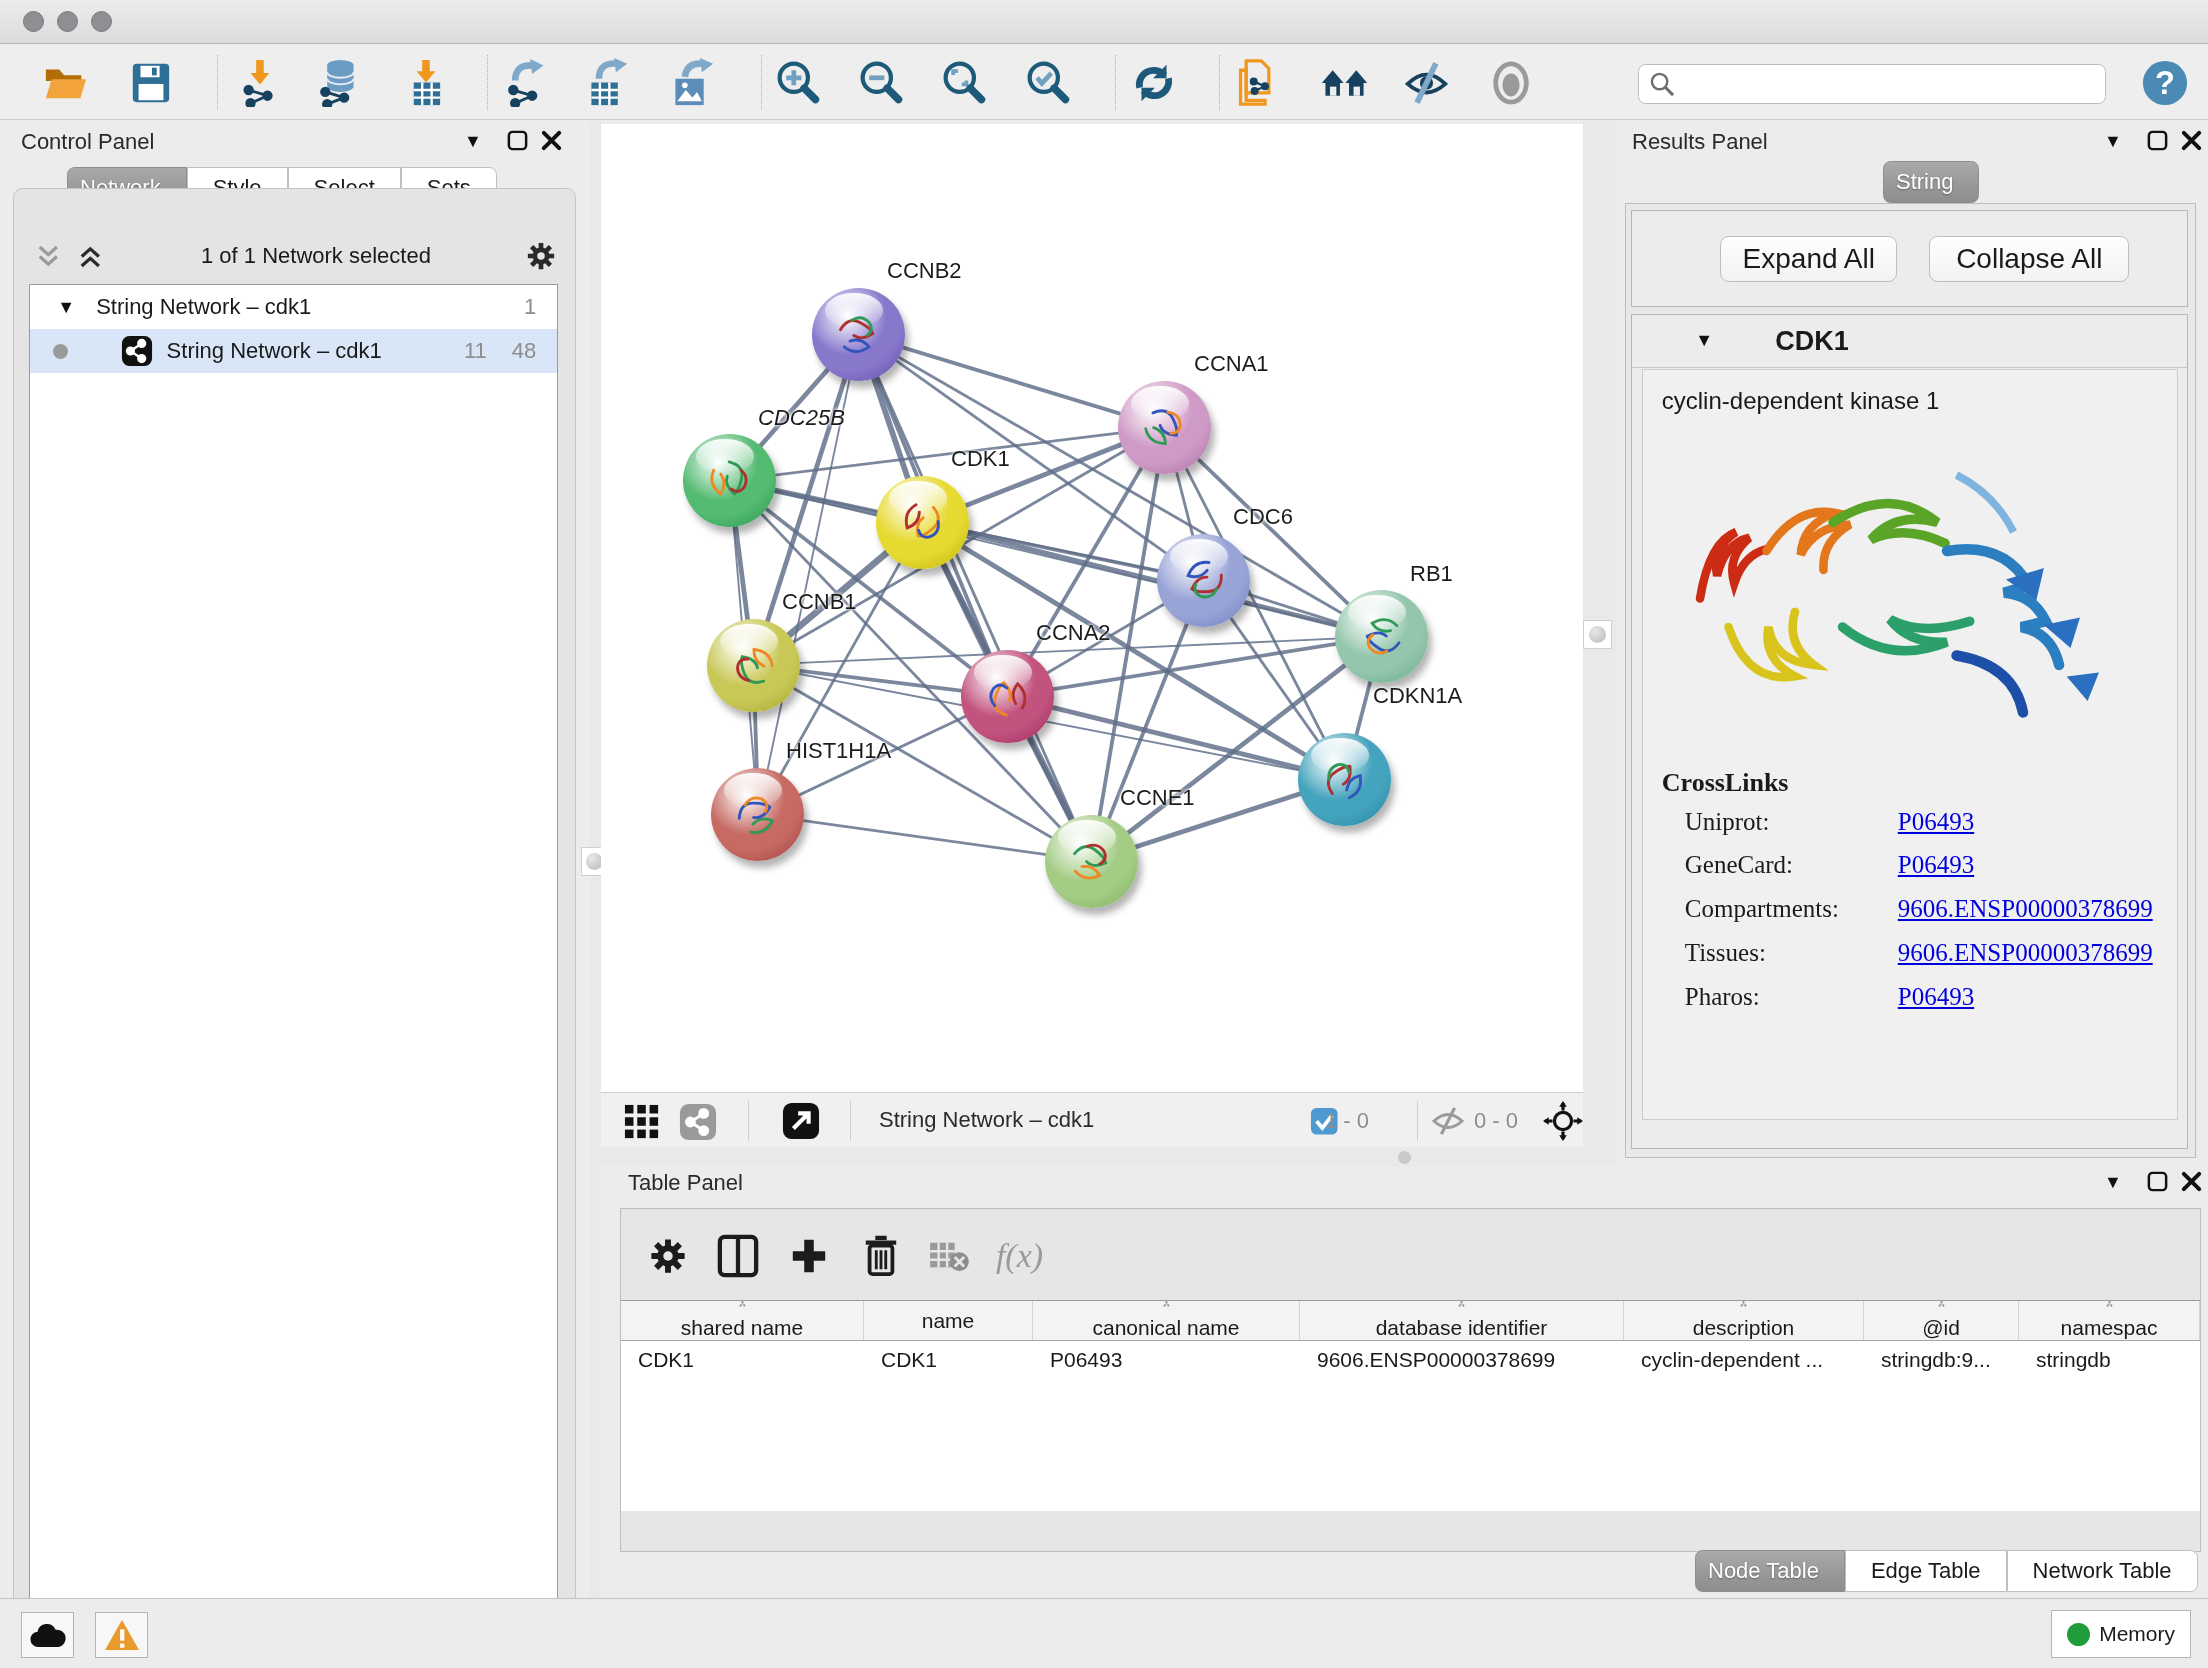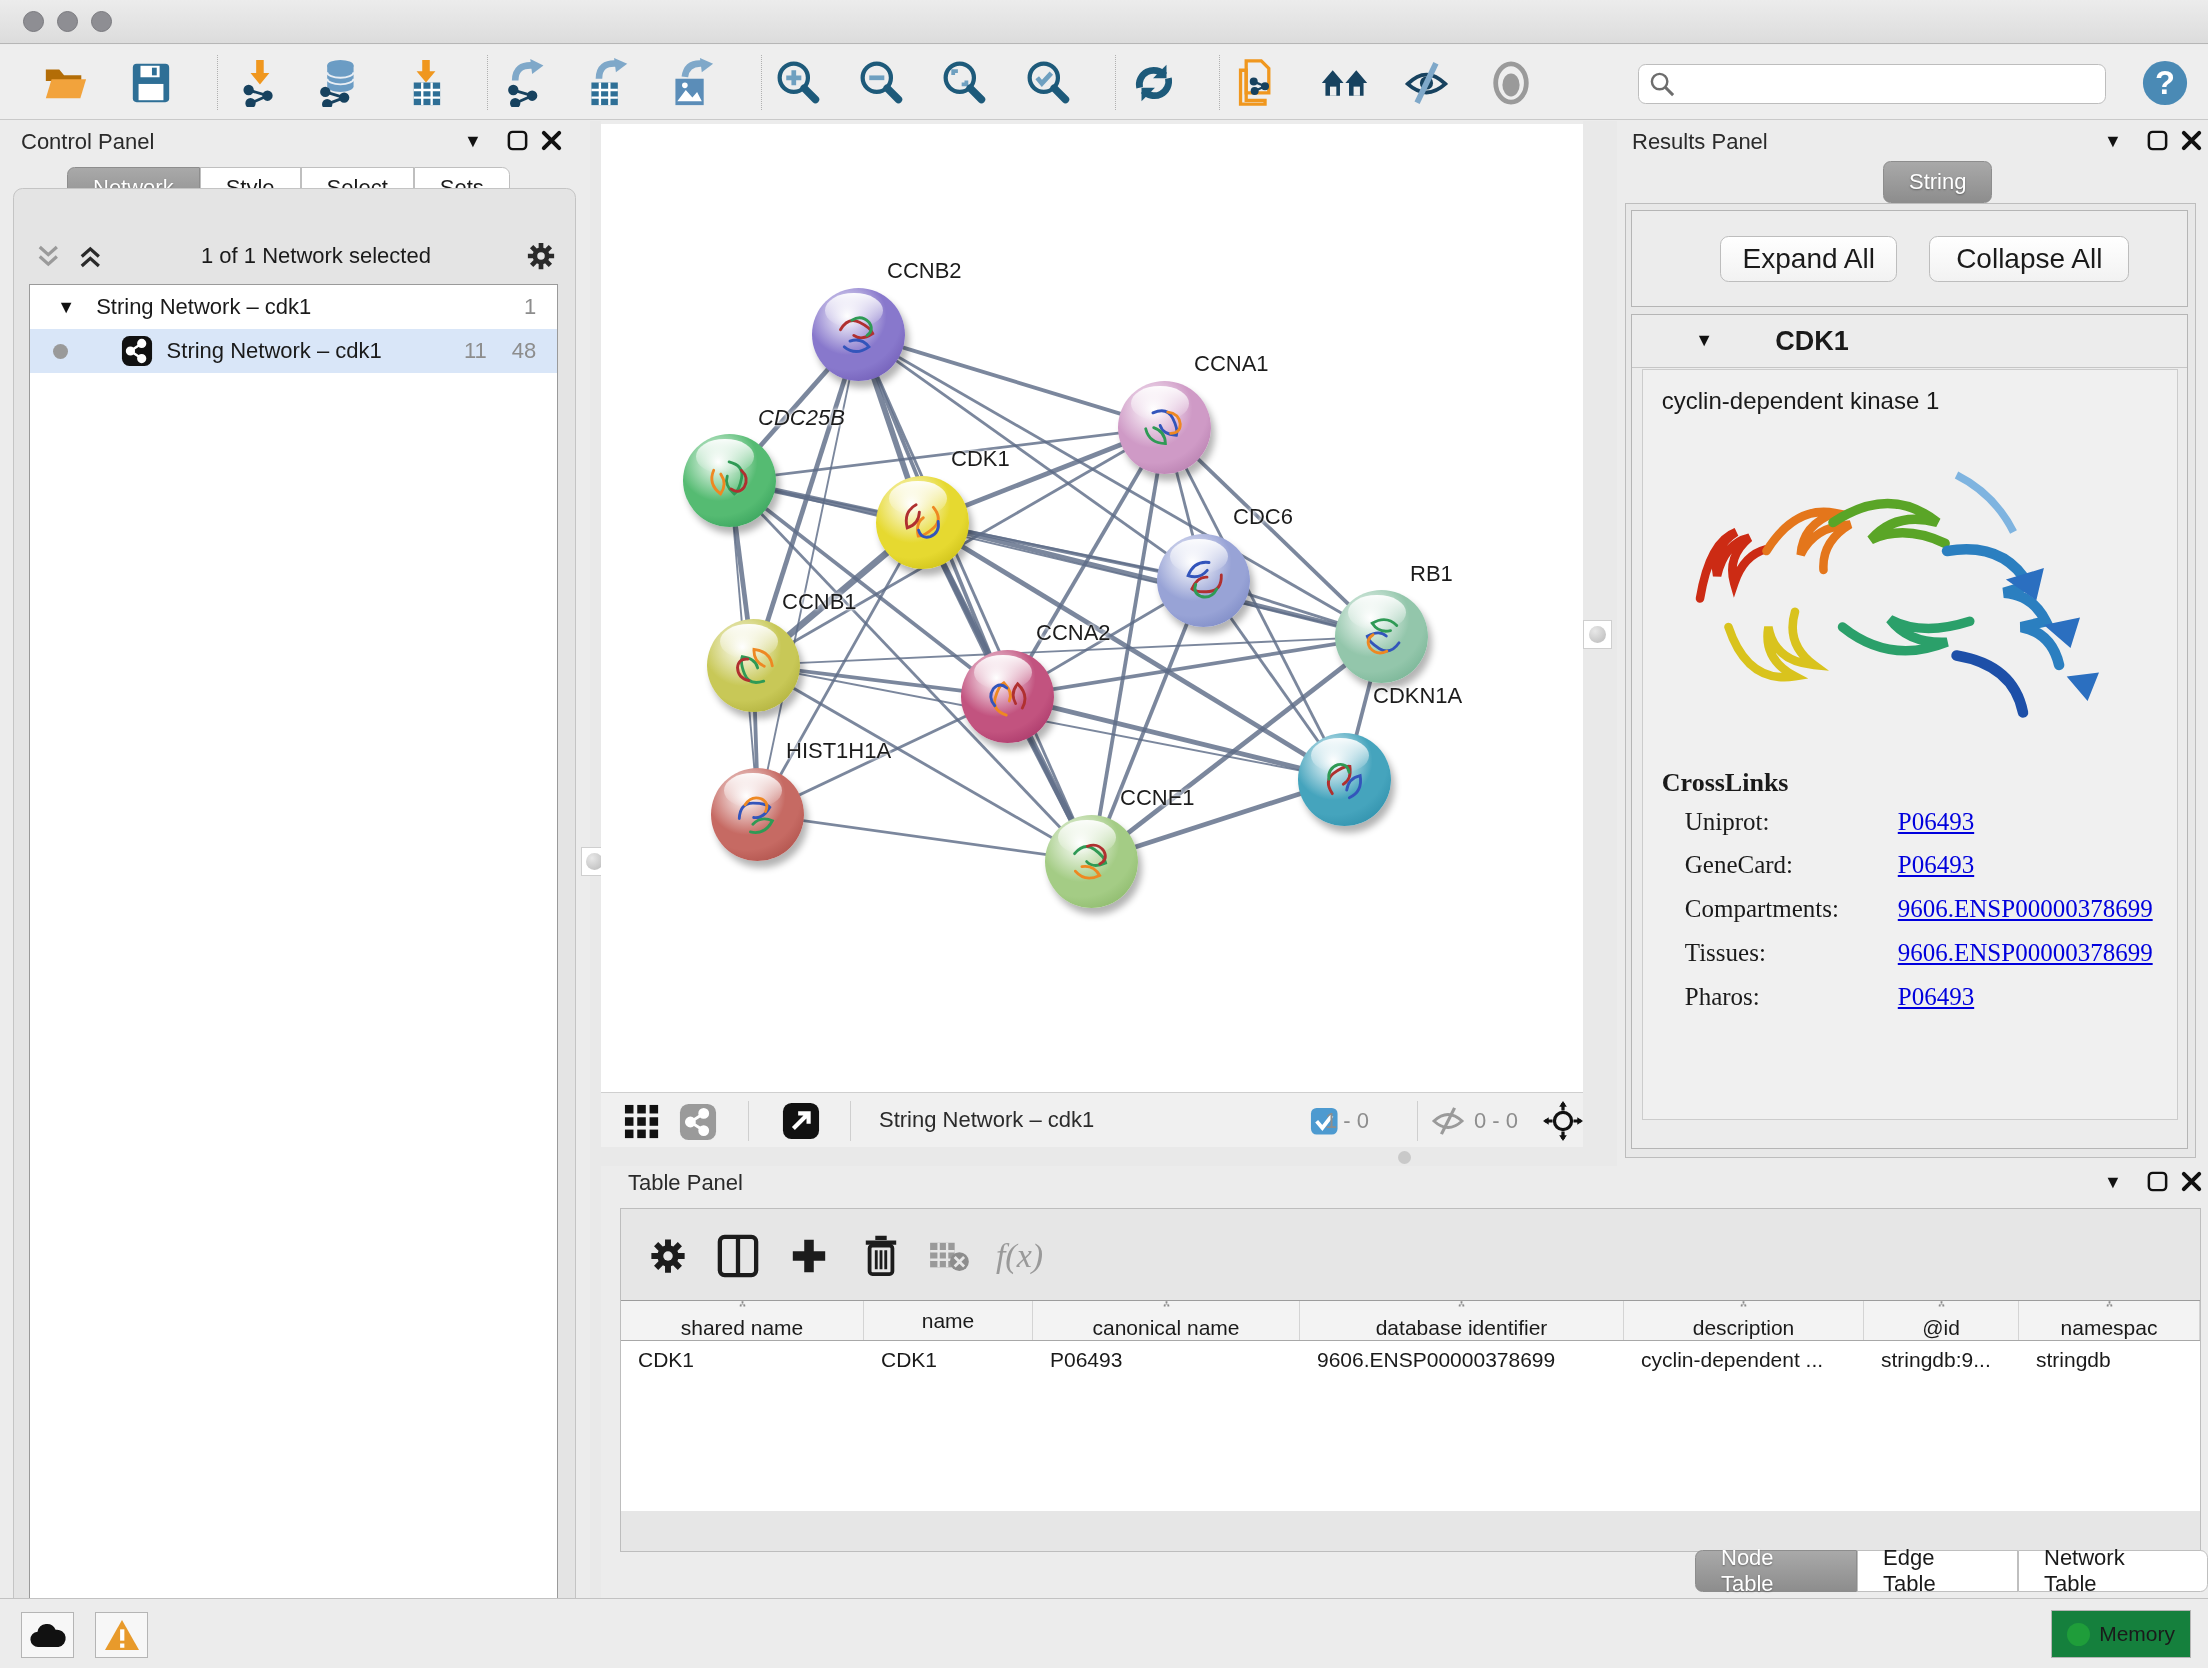--- a/index.html
+++ b/index.html
@@ -15,21 +15,21 @@
   
   .toolbar { position:absolute; left:0; top:45px; width:2208px; height:75px; background:#eeeeee; border-bottom:1px solid #c9c9c9; }
   .tb-btn { position:absolute; top:13.3px; width:49px; height:49px; display:flex; align-items:center; justify-content:center; cursor:default; }
   .tb-sep { position:absolute; top:9.5px; width:0; height:55px; border-left:1.9px dotted #b0b0b0; }
   .search-wrap { position:absolute; left:1638px; top:19px; width:468px; height:40px; background:#ffffff; border:1px solid #bdbdbd; border-radius:7.6px; display:flex; align-items:center; padding-left:9.5px; }
   .search-wrap input { border:none; outline:none; flex:1; font-size:21px; background:transparent; margin-left:7.6px; }
 
   
   .panel-title { font-size:22px; color:#2a2a2a; }
   .mac-tab { height:42px; padding:0 25px; display:flex; align-items:center; font-size:22px; border:1px solid #bfbfbf; background:#ffffff; }
-  .mac-tab.sel { background:linear-gradient(#a9a9a9,#8d8d8d); color:#fff; text-shadow:0 1px 1.9px rgba(0,0,0,.35); border-color:#8d8d8d; }
+  .mac-tab.sel { background:linear-gradient(#a9a9a9,#8d8d8d); color:#fff; text-shadow:0 1px 1.9px rgba(0,0,0,.35); border-color:#8d8d8d;padding-left:12px; }
 
   
   .control-panel { position:absolute; left:0; top:121px; width:590px; height:1477px; background:#ececec; }
   .cp-header { position:absolute; left:0; top:0; width:100%; height:38px;text-align:center; }
   .cp-tabs { position:absolute; left:67px; top:46px; display:flex; }
   .cp-tabs .mac-tab:first-child { border-radius:7.6px 0 0 7.6px; }
   .cp-tabs .mac-tab:last-child { border-radius:0 7.6px 7.6px 0; }
   .cp-body { position:absolute; left:13.3px; top:67px; width:563px; height:1508px; background:#e4e4e4; border:1px solid #c4c4c4; border-radius:9.5px; }
   .cp-netinfo { position:absolute; left:0; top:46px; width:100%; height:42px; font-size:22px; display:flex; align-items:center; }
   .cp-tree { position:absolute; left:15px; top:95px; width:529px; height:1389px; background:#ffffff; border:1px solid #9a9a9a; }
@@ -84,21 +84,21 @@
   .gt-cell { display:flex; align-items:center; padding-left:17px; font-size:21px; }
   .tp-scroll { position:absolute; left:0; top:304px; width:1579px; height:38px; background:#fafafa; border-top:1px solid #dddddd; }
   .tp-thumb { position:absolute; left:7.6px; top:6.7px; width:418px; height:25px; border-radius:12.4px; background:#c2c2c2; }
   .tp-tabs { position:absolute; left:1094px; top:384px; display:flex; }
   .tp-tabs .mac-tab:first-child { border-radius:7.6px 0 0 7.6px; }
   .tp-tabs .mac-tab:last-child { border-radius:0 7.6px 7.6px 0; }
 
   
   .statusbar { position:absolute; left:0; top:1598px; width:2208px; height:70px; background:#ececec; border-top:1.9px solid #c2c2c2; }
   .sb-btn { position:absolute; top:13.3px; width:53px; height:46px; background:#f7f7f7; border:1.9px solid #b5b5b5; display:flex; align-items:center; justify-content:center; }
-  .memory-btn { position:absolute; right:17px; top:11.4px; height:48px; padding:0 15px; background:#15803d; border:1.9px solid #b5b5b5; display:flex; align-items:center; gap:9.5px; font-size:21px; }
+  .memory-btn { position:absolute; right:17px; top:11.4px; height:48px; padding:0 15px; background:#ffffff; border:1.9px solid #b5b5b5; display:flex; align-items:center; gap:9.5px; font-size:21px; }
   .memdot { width:23px; height:23px; border-radius:50%; background:#1f9d3a; }
 
   .tri { display:inline-block; font-size:18px; color:#111; }
 </style>
 </head>
 <body>
 
 <div class="titlebar">
   <div class="traffic t1"></div>
   <div class="traffic t2"></div>

